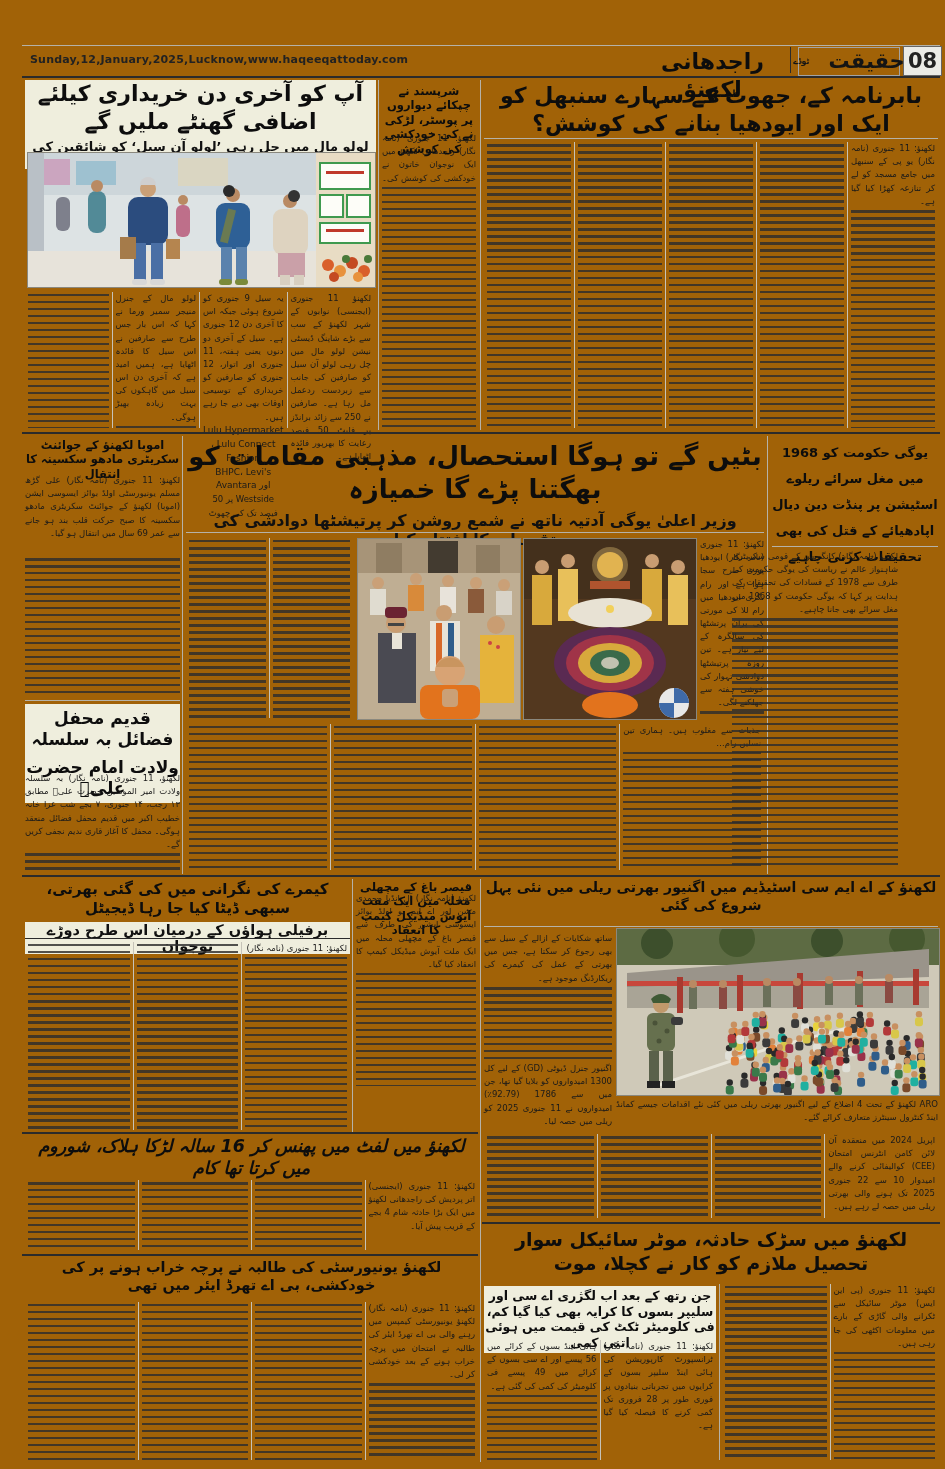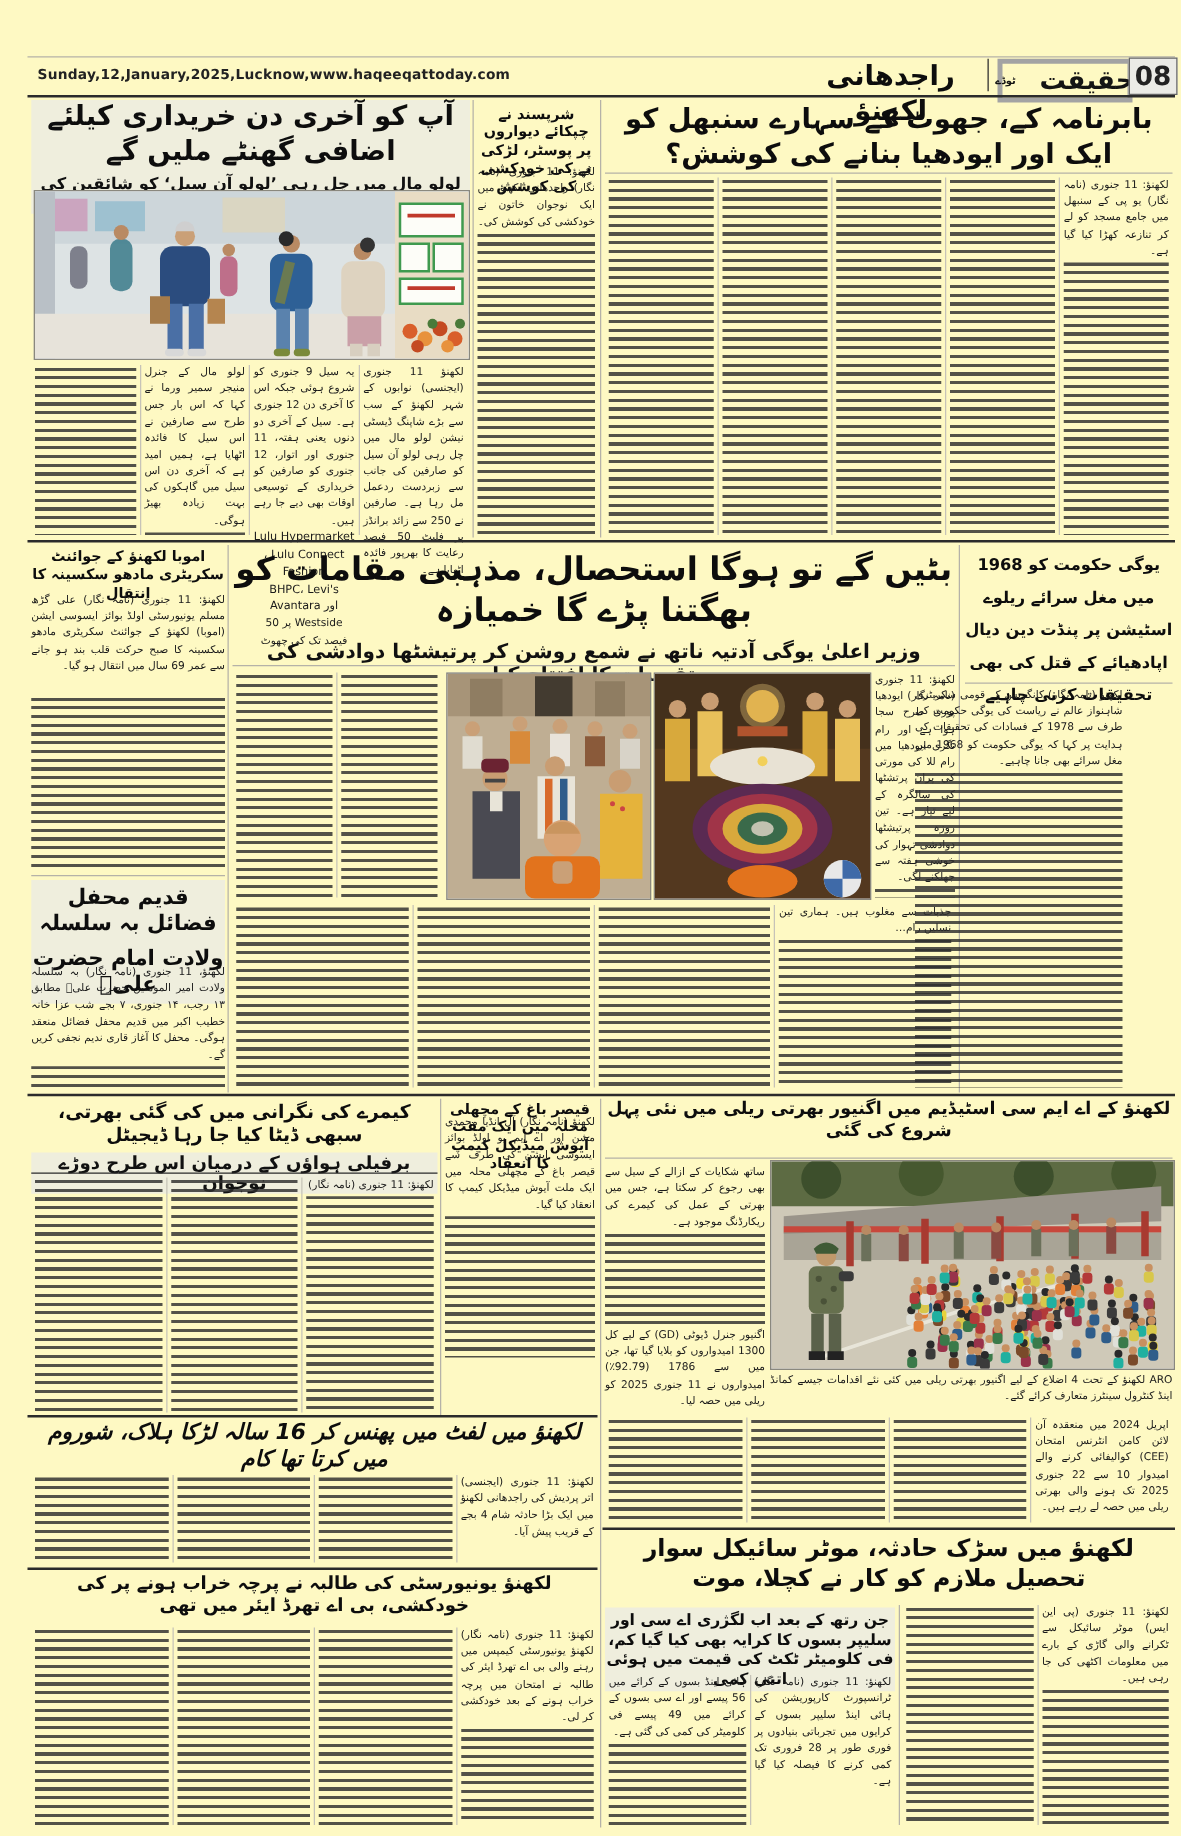--- a/index.html
+++ b/index.html
@@ -1,17 +1,17 @@
 <!DOCTYPE html>
 <html lang="ur"><head>
 <meta charset="utf-8">
 <style>
   html,body{margin:0;padding:0;}
   body{background:#e9e7e0;}
-  #page{position:relative;width:945px;height:1469px;background:#fef9c3;overflow:hidden;
+  #page{position:relative;width:945px;height:1469px;background:#a16207;overflow:hidden;
         font-family:"DejaVu Sans",sans-serif;color:#141414;}
   .abs{position:absolute;}
   .hl{font-weight:bold;text-align:center;direction:rtl;color:#0d0d0d;line-height:1.25;}
   .subhl{font-weight:bold;text-align:center;direction:rtl;color:#111;}
   .tint{background:#efeedd;}
   .rule{position:absolute;background:#2b2b2b;}
   .rule-light{position:absolute;background:#b5b2a8;}
   .cols{display:flex;flex-direction:row-reverse;height:100%;}
   .col{flex:1;display:flex;flex-direction:column;padding:0 3px;border-right:1px solid #c6c3b8;min-width:0;}
   .col:first-child{border-right:none;}
@@ -29,21 +29,21 @@
 <body>
 
 <div id="page">
 
   <div class="rule-light abs" style="left:22px;top:45px;width:918px;height:1px;"></div>
   <div class="abs hdr-eng" style="left:30px;top:53px;">Sunday,12,January,2025,Lucknow,www.haqeeqattoday.com</div>
   <div class="abs" style="left:640px;top:48px;width:145px;text-align:center;">
     <span class="hl" style="font-size:22px;">راجدھانی لکھنؤ</span>
   </div>
   <div class="rule abs" style="left:790px;top:47px;width:1px;height:26px;"></div>
-  <div class="abs" style="left:798px;top:47px;width:100px;height:27px;display:flex;align-items:center;justify-content:center;gap:19px;border:4px solid #a3a3a3;">
+  <div class="abs" style="left:798px;top:47px;width:100px;height:27px;display:flex;align-items:center;justify-content:center;gap:19px;border:1px solid #a3a3a3;">
     <span class="masthead-sub">ٹوڈے</span>
     <span class="masthead-main">حقیقت</span>
   </div>
   <div class="abs" style="left:903px;top:46px;width:37px;height:28px;border:1px solid #666;background:#ebebe6;display:flex;align-items:center;justify-content:center;">
     <span class="pgnum">08</span>
   </div>
   <div class="rule abs" style="left:22px;top:76px;width:918px;height:2px;"></div>
 
   <div class="rule-light abs" style="left:378px;top:80px;width:1px;height:350px;"></div>
   <div class="rule-light abs" style="left:480px;top:80px;width:1px;height:350px;"></div>

